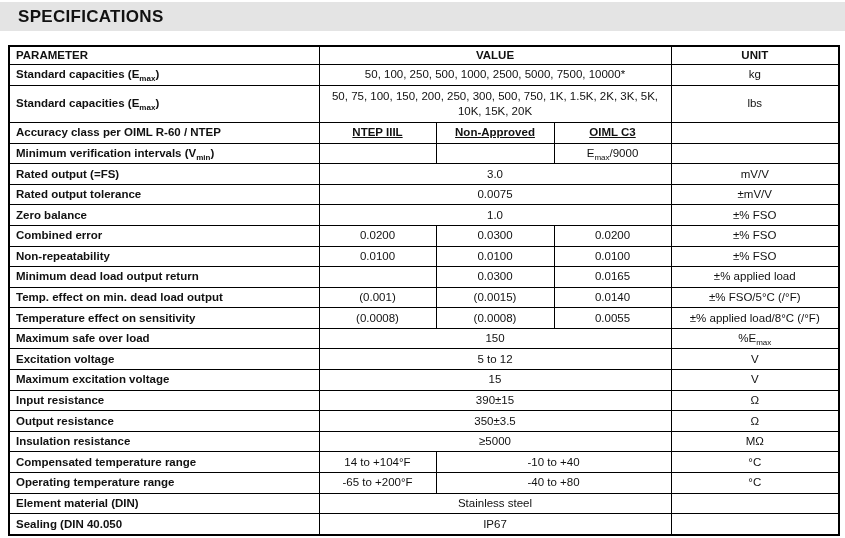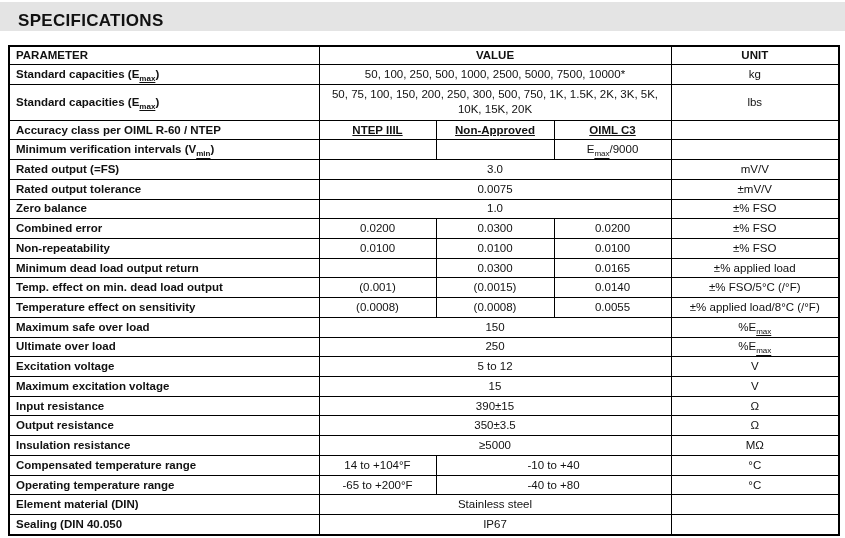--- a/index.html
+++ b/index.html
@@ -8,21 +8,21 @@
     width: 845px; height: 538px;
     background: #ffffff;
     font-family: "Liberation Sans", sans-serif;
     color: #111;
     overflow: hidden;
   }
   .title-bar {
     margin: 2px 0 0 0;
     width: 845px; height: 29px;
     background: #e4e4e4;
-    display: flex; align-items: flex-end;
+    display: flex; align-items: center;
     padding-left: 18px;
   }
   .title-bar span {
     font-weight: bold;
     font-size: 17px;
     letter-spacing: 0.3px;
   }
   table.spec {
     margin: 14px 0 0 8px;
     width: 830px;
@@ -45,21 +45,20 @@
   .spec th { font-weight: bold; }
   .spec th.left, .spec td.param {
     text-align: left;
     font-weight: bold;
     padding-left: 6px;
   }
   .spec td.bold { font-weight: bold; text-decoration: underline; }
   .spec sub {
     font-size: 8px;
     line-height: 0;
-    text-decoration: underline;
   }
 </style>
 </head>
 <body>
 
 <div class="title-bar">
   <span>SPECIFICATIONS</span>
 </div>
 
 <table class="spec">
@@ -151,25 +150,20 @@
         <td>(0.0008)</td>
         <td>0.0055</td>
         <td>±% applied load/8°C (/°F)</td>
       </tr>
       <tr>
         <td class="param">Maximum safe over load</td>
         <td colspan="3">150</td>
         <td>%E<sub>max</sub></td>
       </tr>
       <tr>
-        <td class="param">Ultimate over load</td>
-        <td colspan="3">250</td>
-        <td>%E<sub>max</sub></td>
-      </tr>
-      <tr>
         <td class="param">Excitation voltage</td>
         <td colspan="3">5 to 12</td>
         <td>V</td>
       </tr>
       <tr>
         <td class="param">Maximum excitation voltage</td>
         <td colspan="3">15</td>
         <td>V</td>
       </tr>
       <tr>

